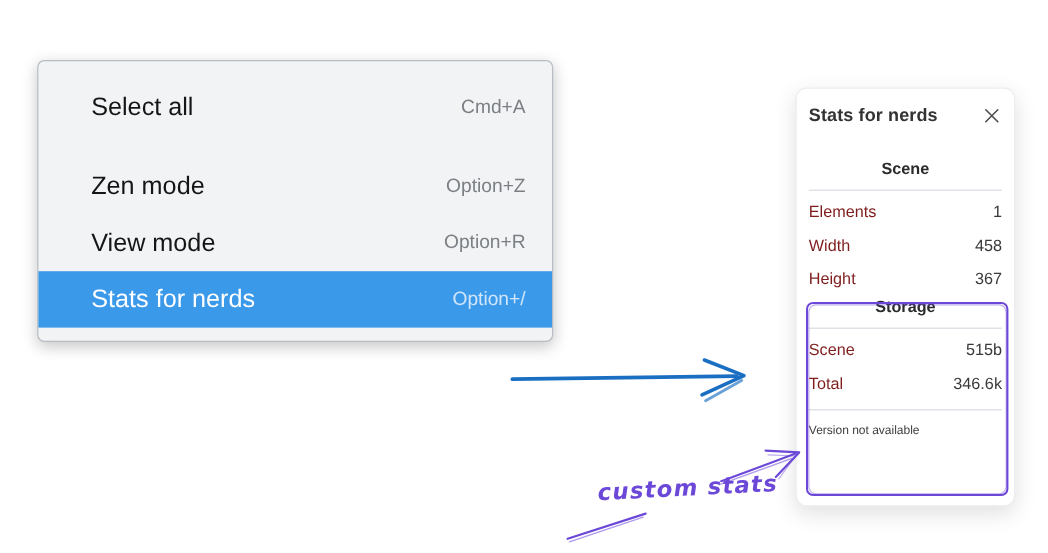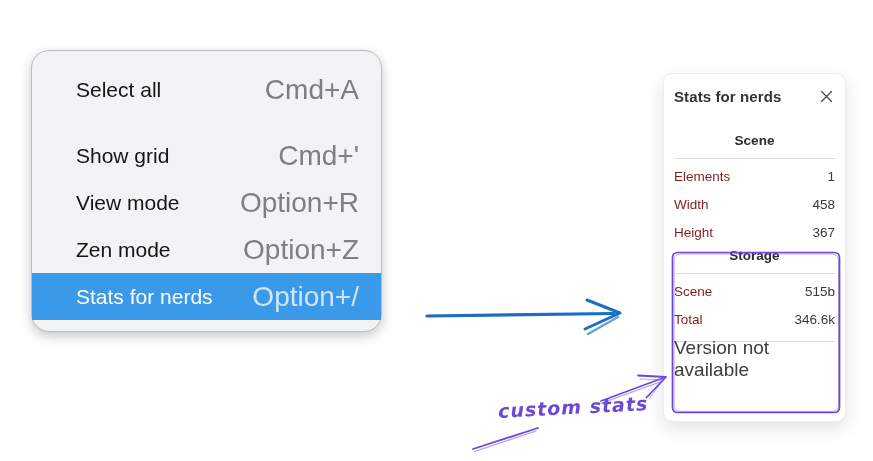--- a/index.html
+++ b/index.html
@@ -8,46 +8,46 @@
     background: #ffffff;
     position: relative;
     overflow: hidden;
     font-family: "Liberation Sans", sans-serif;
   }
 
   
   .context-menu {
     position: absolute;
     left: 31px; top: 50px;
-    width: 351px;
+    width: 430px;
     box-sizing: border-box;
     background: #f1f3f4;
     border: 1px solid #b7bdc3;
-    border-radius: 18px;
+    border-radius: 6px;
     box-shadow: 0 4px 12px rgba(0,0,0,0.22);
     padding: 14px 0 11px 0;
     z-index: 1;
   }
   .menu-item {
     height: 47px;
     display: flex;
     align-items: center;
     justify-content: space-between;
     padding: 0 22px 0 44px;
     font-size: 21px;
     color: #151515;
   }
   .menu-item.first { height: 50px; margin-bottom: 13px; }
   .menu-divider {
     height: 0;
     border-top: 1px solid #c5cacе;
     border-top-color: #c5cace;
     margin: 0 0 17px 0;
   }
-  .menu-shortcut { color: #7c8085; font-size: 28px; }
+  .menu-shortcut { color: #7c8085; font-size: 16px; }
   .menu-item.highlighted {
     background: var(--menu-highlight, #3b99ea);
     color: #ffffff;
   }
   .menu-item.highlighted .menu-shortcut { color: #cfe5f9; }
 
   
   .stats-panel {
     position: absolute;
     left: 663px; top: 73px;
@@ -90,21 +90,21 @@
   }
   .stat-row {
     display: flex;
     justify-content: space-between;
     align-items: center;
     height: 28px;
     font-size: 13.5px;
   }
   .stat-label { color: #7f1d1d; }
   .stat-value { color: #3a3a3a; }
-  .stat-note { font-size: 19px; color: #3e3e3e; height: 28px; display: flex; align-items: center; }
+  .stat-note { font-size: 10px; color: #3e3e3e; height: 28px; display: flex; align-items: center; }
 
   
   .annotation-layer {
     position: absolute;
     left: 0; top: 0;
     width: 873px; height: 461px;
     z-index: 3;
     pointer-events: none;
   }
   .stroke-blue   { stroke: var(--arrow-blue, #1b6fc2); }
@@ -128,33 +128,29 @@
 
 <div class="context-menu">
 
   <div class="menu-item first">
     <span class="menu-label">Select all</span>
     <span class="menu-shortcut">Cmd+A</span>
   </div>
 
   <div class="menu-divider"></div>
 
+
   <div class="menu-item">
-    <span class="menu-label">Show grid</span>
-    <span class="menu-shortcut">Cmd+'</span>
+    <span class="menu-label">Zen mode</span>
+    <span class="menu-shortcut">Option+Z</span>
   </div>
 
   <div class="menu-item">
     <span class="menu-label">View mode</span>
     <span class="menu-shortcut">Option+R</span>
-  </div>
-
-  <div class="menu-item">
-    <span class="menu-label">Zen mode</span>
-    <span class="menu-shortcut">Option+Z</span>
   </div>
 
   <div class="menu-item highlighted">
     <span class="menu-label">Stats for nerds</span>
     <span class="menu-shortcut">Option+/</span>
   </div>
 
 </div>
 
 <div class="stats-panel">

